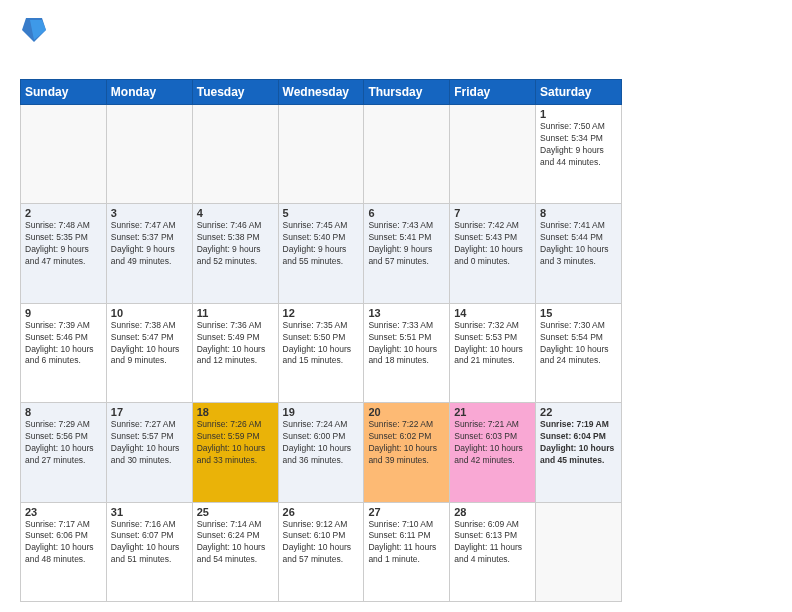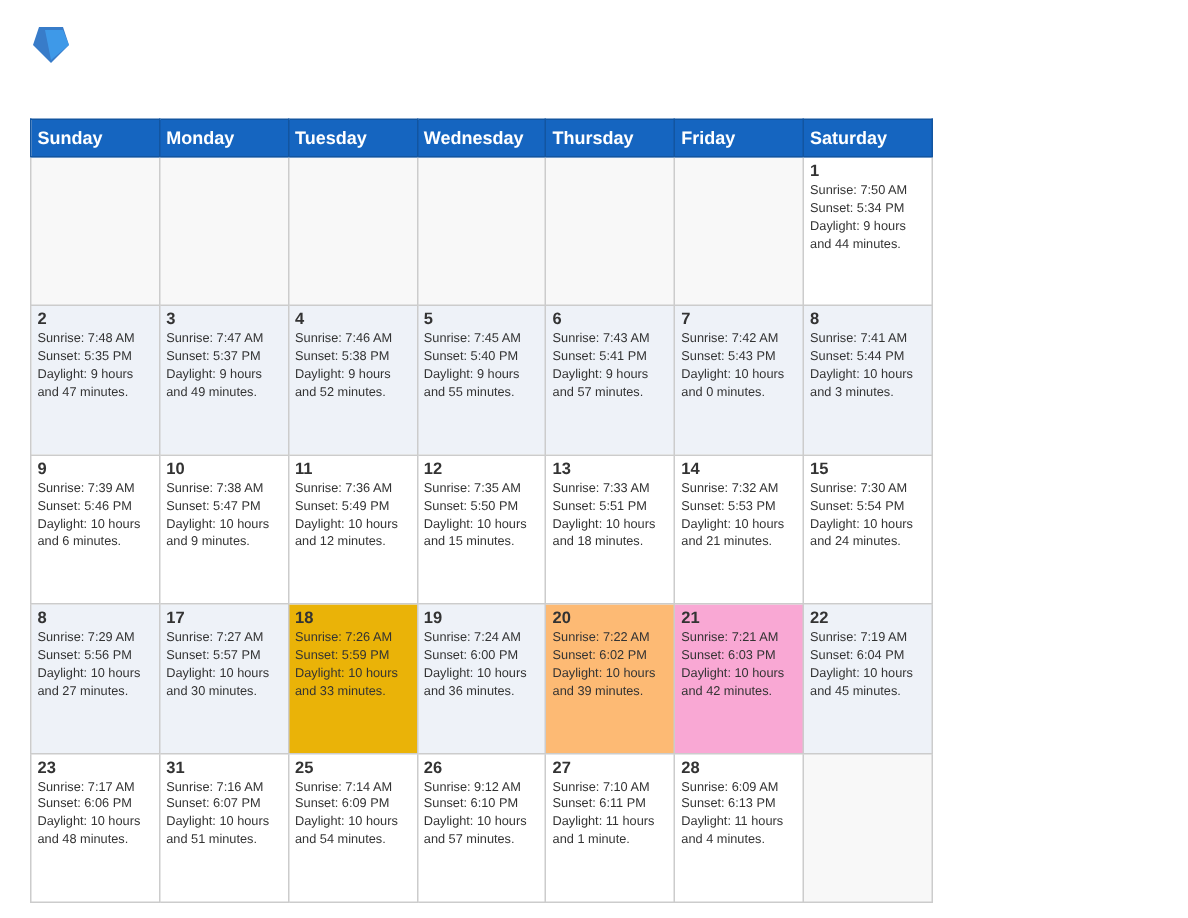--- a/index.html
+++ b/index.html
@@ -281,21 +281,21 @@
           </td>
           <td style="background: #f9a8d4; margin-top: 40px;">
             <span class="day-num">21</span>
             <div class="day-info" style="white-space: pre-line;">Sunrise: 7:21 AM
 Sunset: 6:03 PM
 Daylight: 10 hours
 and 42 minutes.</div>
           </td>
           <td style="background: rgb(238, 242, 248);">
             <span class="day-num">22</span>
-            <div class="day-info" style="white-space: pre-line;">Sunrise: 7:19 AM
+            <div class="day-info" style="white-space: pre-line; font-weight: bold;">Sunrise: 7:19 AM
 Sunset: 6:04 PM
 Daylight: 10 hours
 and 45 minutes.</div>
           </td>
         </tr>
         <tr>
           <td>
             <span class="day-num">23</span>
             <div class="day-info" style="white-space: pre-line;">Sunrise: 7:17 AM
 Sunset: 6:06 PM
@@ -305,21 +305,21 @@
           <td>
             <span class="day-num">31</span>
             <div class="day-info" style="white-space: pre-line;">Sunrise: 7:16 AM
 Sunset: 6:07 PM
 Daylight: 10 hours
 and 51 minutes.</div>
           </td>
           <td>
             <span class="day-num">25</span>
             <div class="day-info" style="white-space: pre-line;">Sunrise: 7:14 AM
-Sunset: 6:09 PM
+Sunset: 6:24 PM
 Daylight: 10 hours
 and 54 minutes.</div>
           </td>
           <td>
             <span class="day-num">26</span>
             <div class="day-info" style="white-space: pre-line;">Sunrise: 9:12 AM
 Sunset: 6:10 PM
 Daylight: 10 hours
 and 57 minutes.</div>
           </td>

